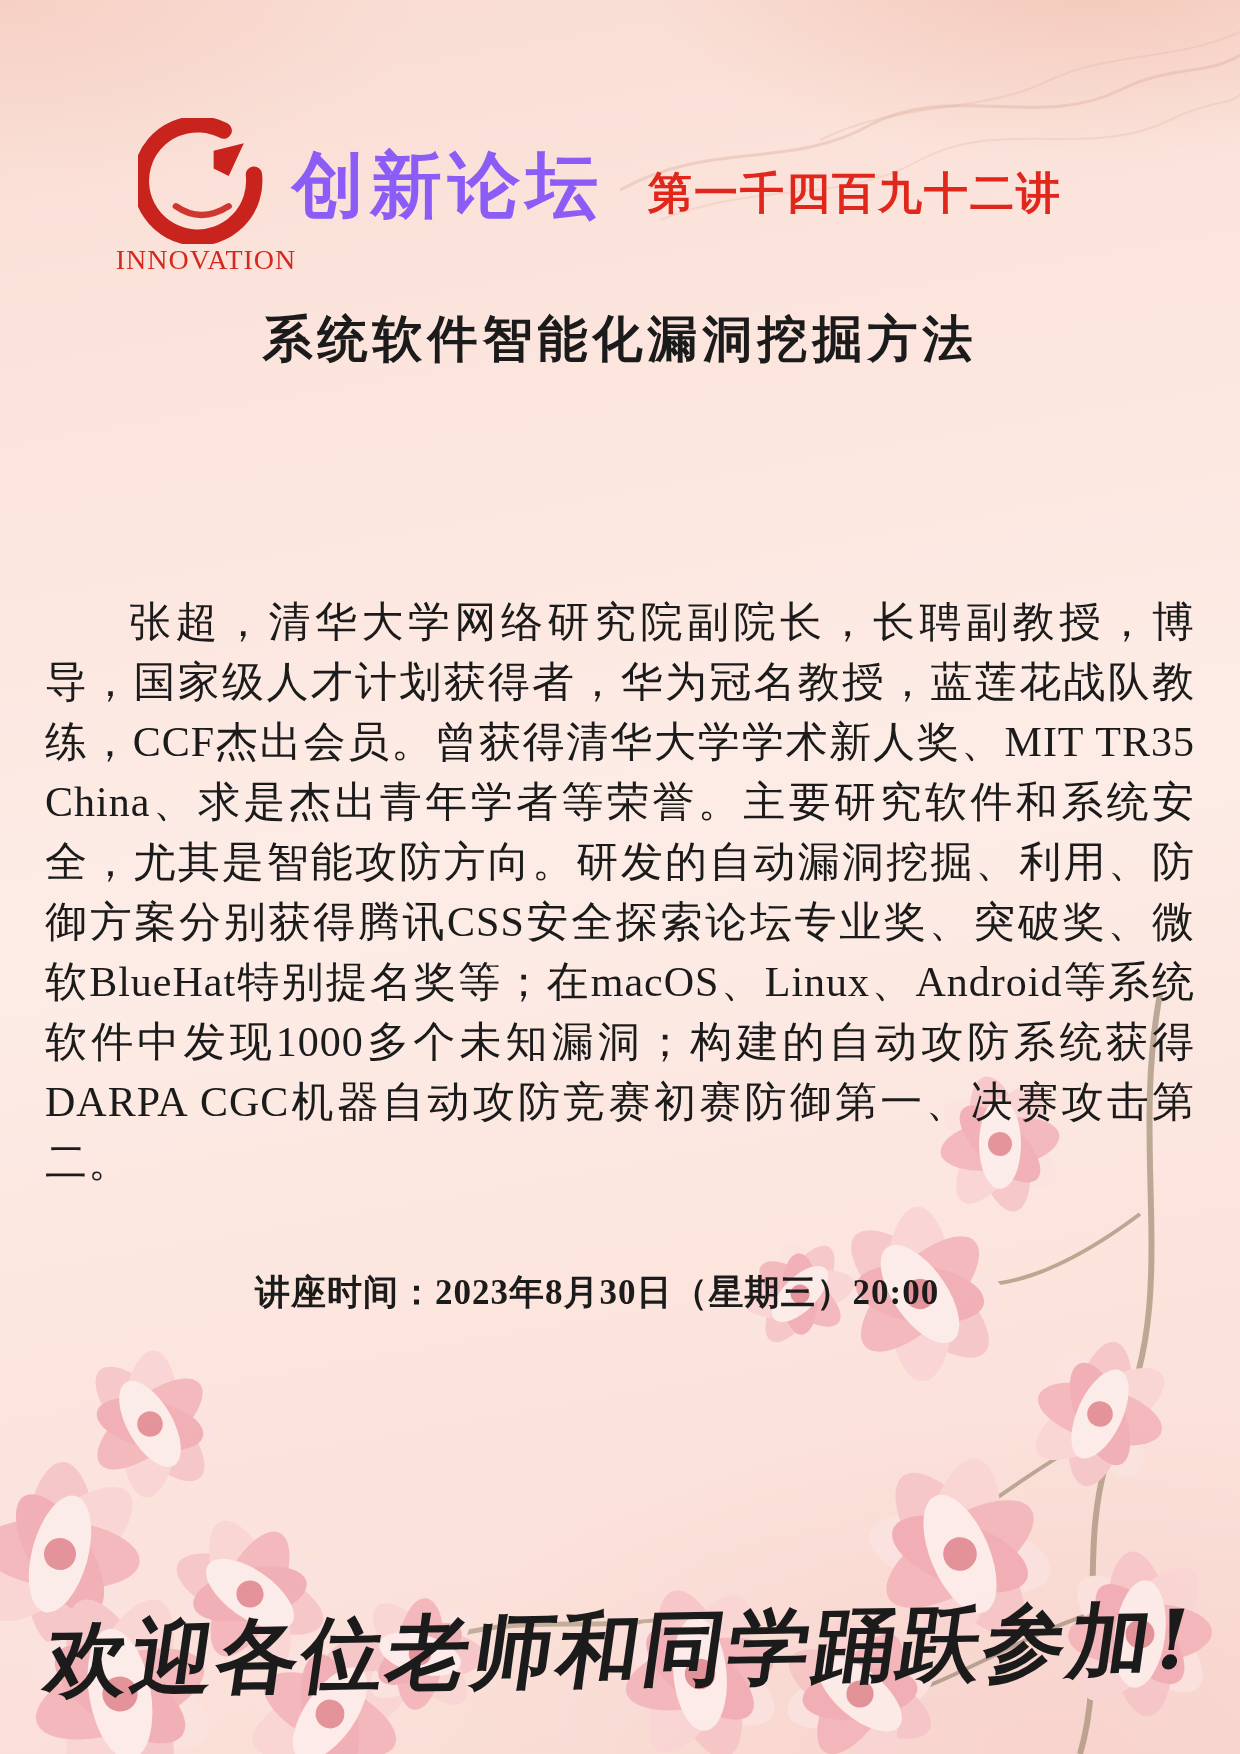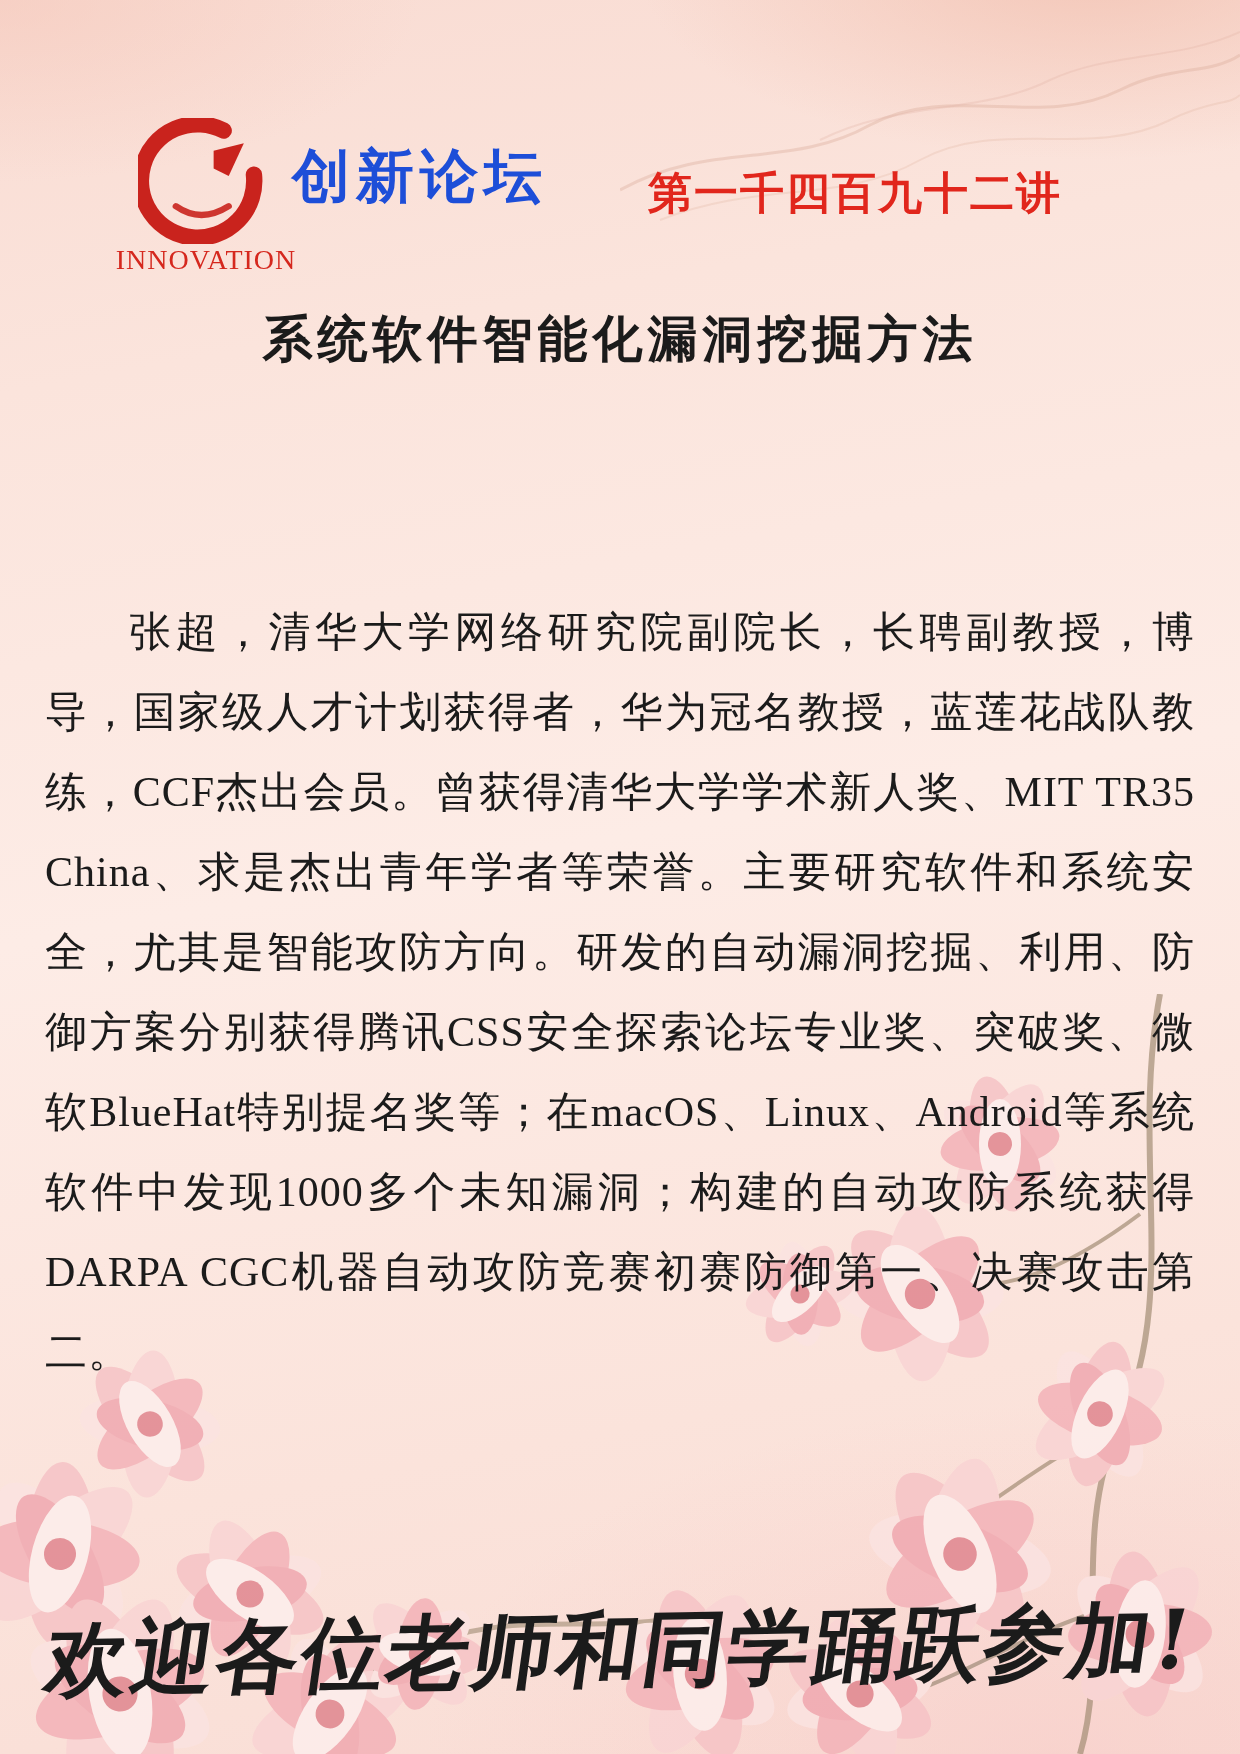--- a/index.html
+++ b/index.html
@@ -13,33 +13,33 @@
       linear-gradient(170deg,#f9dcd3 0%,#fbe4dc 20%,#fdece6 48%,#fbe3db 78%,#f9ddd5 100%);
     color:#1b1b1b;
   }
   .layer{position:absolute;pointer-events:none;}
   
   .logo-icon{position:absolute;left:138px;top:118px;width:126px;height:126px;}
   .logo-text{position:absolute;left:96px;top:244px;width:220px;text-align:center;
     color:#d5281e;font-size:28px;letter-spacing:1px;font-family:"Liberation Serif",serif;}
   .forum-title{position:absolute;left:292px;top:138px;
     font-family:"Liberation Sans","DejaVu Sans",sans-serif;font-weight:bold;
-    font-size:58px;color:#1d4ed8;letter-spacing:6px;}
+    font-size:72px;color:#8b5cf6;letter-spacing:6px;}
   .lecture-no{position:absolute;left:648px;top:164px;
     font-family:"Liberation Sans","DejaVu Sans",sans-serif;font-weight:bold;
     font-size:44px;color:#e1261c;letter-spacing:2px;}
   
   .lecture-title{position:absolute;left:0;top:306px;width:100%;text-align:center;
     font-size:50px;font-weight:600;letter-spacing:5px;}
   
   .speakers{position:absolute;left:310px;top:428px;font-size:36px;font-weight:bold;
     line-height:60px;letter-spacing:2px;white-space:pre-wrap;}
   
   .bio{position:absolute;left:45px;top:592px;width:1150px;
-    font-size:42px;line-height:80px;letter-spacing:1px;
+    font-size:42px;line-height:60px;letter-spacing:1px;
     text-align:justify;text-indent:2em;}
   
   .details{position:absolute;left:255px;top:1148px;font-size:35px;font-weight:bold;
     line-height:58px;letter-spacing:1px;white-space:pre-wrap;}
   
   .welcome{position:absolute;left:0;top:1596px;width:100%;text-align:center;
     font-size:82px;font-weight:bold;letter-spacing:3px;
     transform:skewX(-9deg) rotate(-1deg);
     font-family:"DejaVu Serif","Liberation Serif",serif;}
   .z-text{z-index:3;}
@@ -102,17 +102,18 @@
 <div class="lecture-no z-text">第一千四百九十二讲</div>
 
 <div class="lecture-title z-text">系统软件智能化漏洞挖掘方法</div>
 
 <div class="speakers z-text">
 </div>
 
 <div class="bio z-text">张超，清华大学网络研究院副院长，长聘副教授，博导，国家级人才计划获得者，华为冠名教授，蓝莲花战队教练，CCF杰出会员。曾获得清华大学学术新人奖、MIT TR35 China、求是杰出青年学者等荣誉。主要研究软件和系统安全，尤其是智能攻防方向。研发的自动漏洞挖掘、利用、防御方案分别获得腾讯CSS安全探索论坛专业奖、突破奖、微软BlueHat特别提名奖等；在macOS、Linux、Android等系统软件中发现1000多个未知漏洞；构建的自动攻防系统获得DARPA CGC机器自动攻防竞赛初赛防御第一、决赛攻击第二。</div>
 
 <div class="details z-text">
+  <div>讲座时间：2023年8月30日（星期三）20:00</div>
   
   
 </div>
 
 <div class="welcome z-text">欢迎各位老师和同学踊跃参加!</div>
 
 </body></html>

